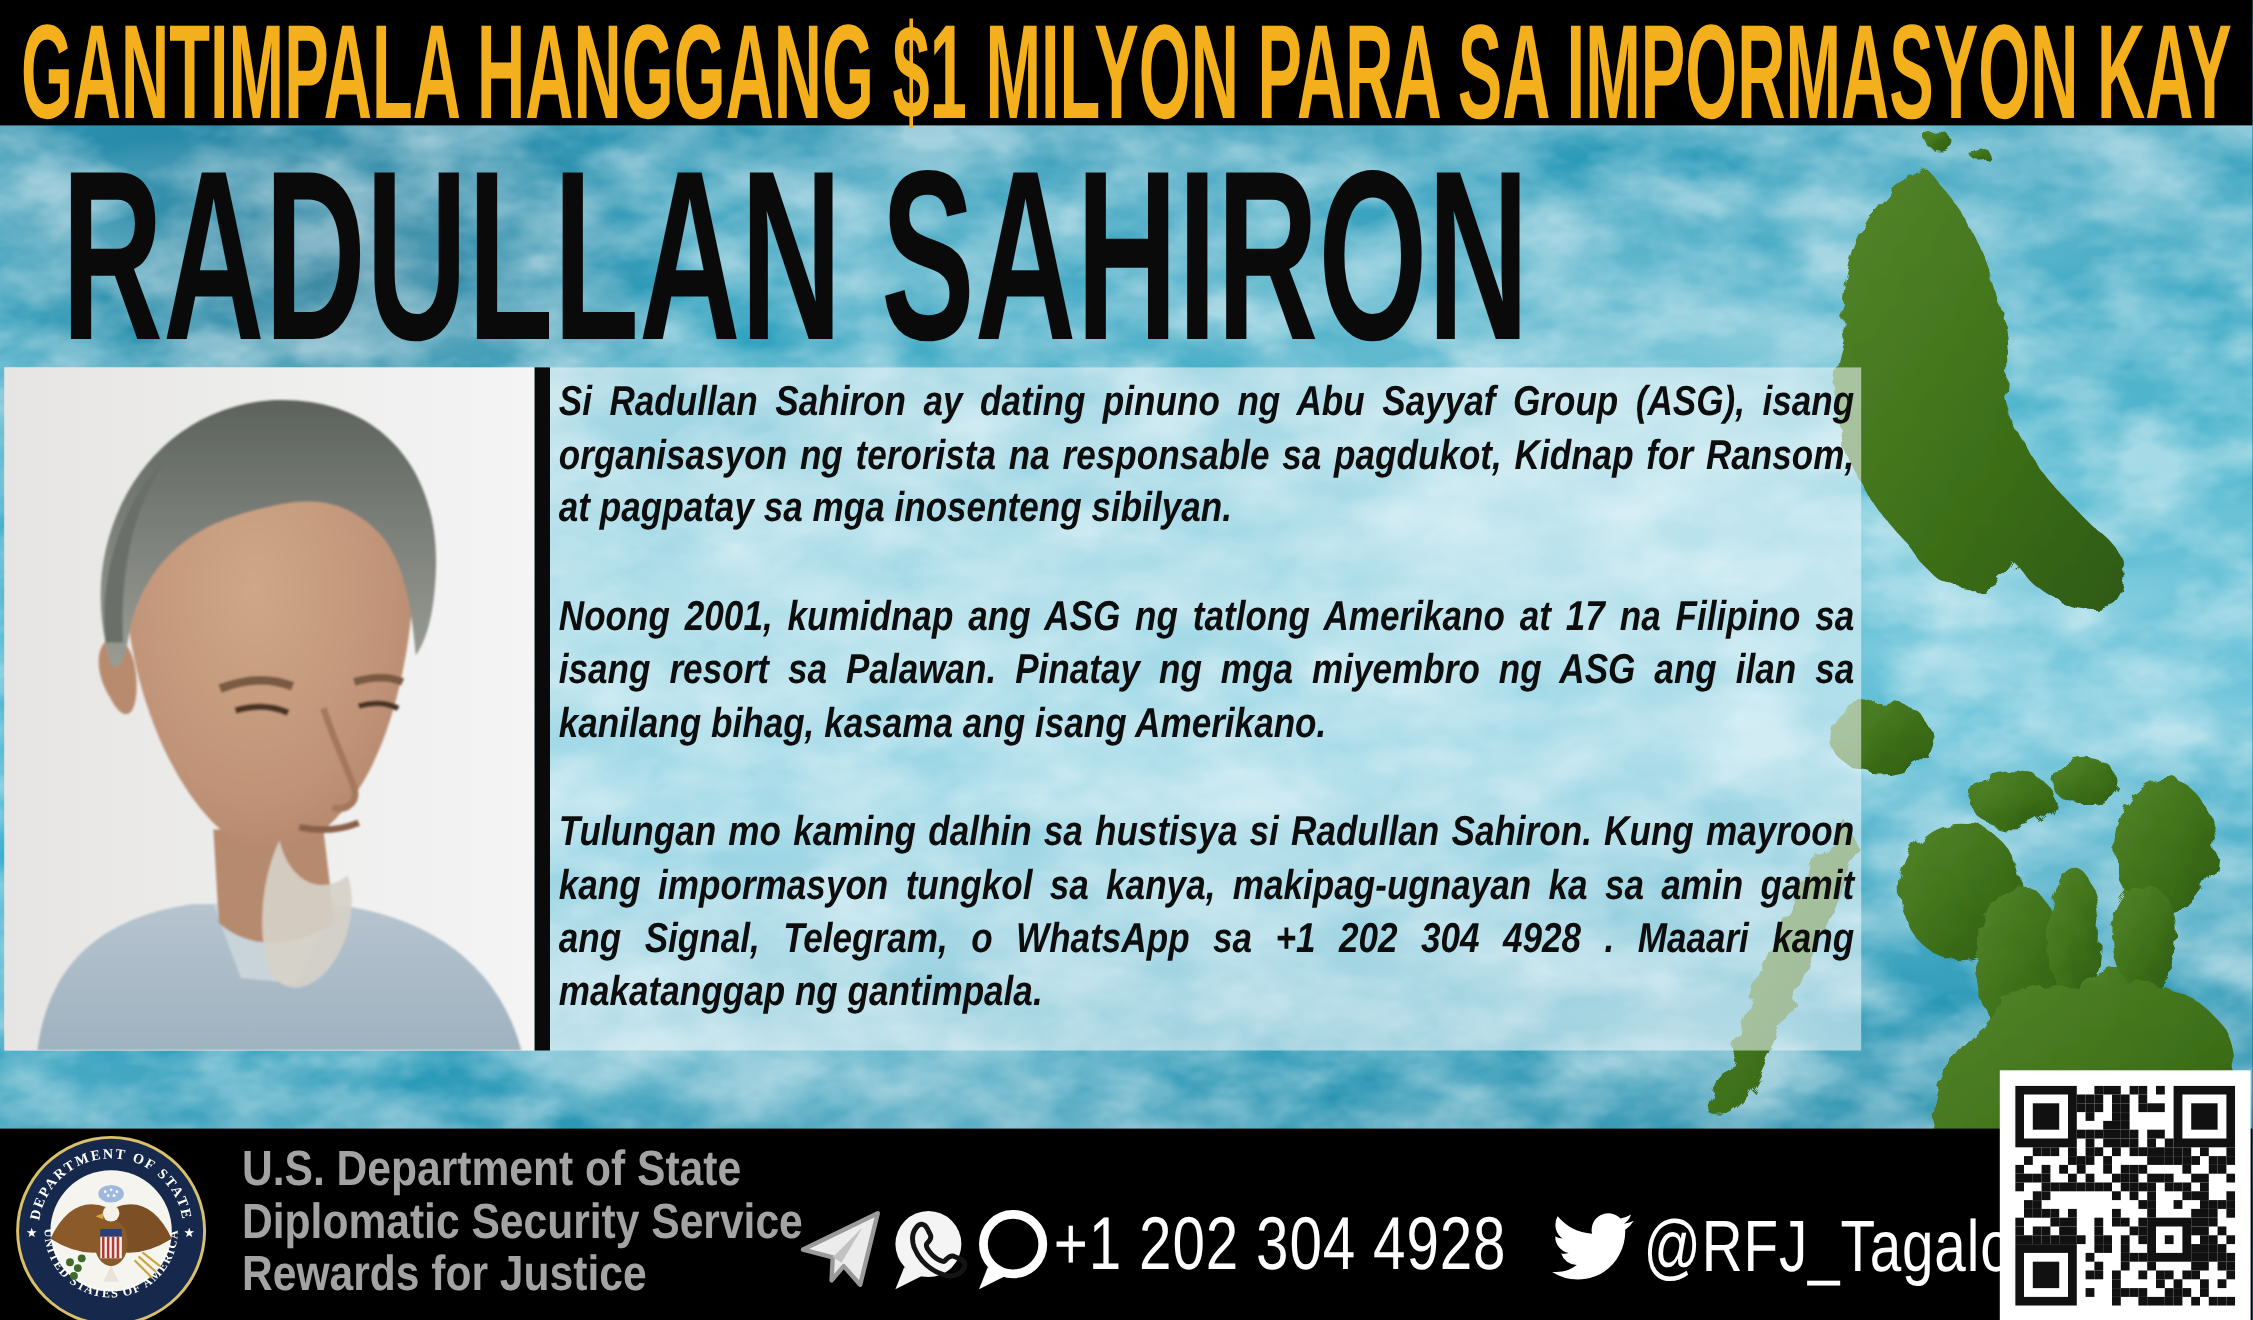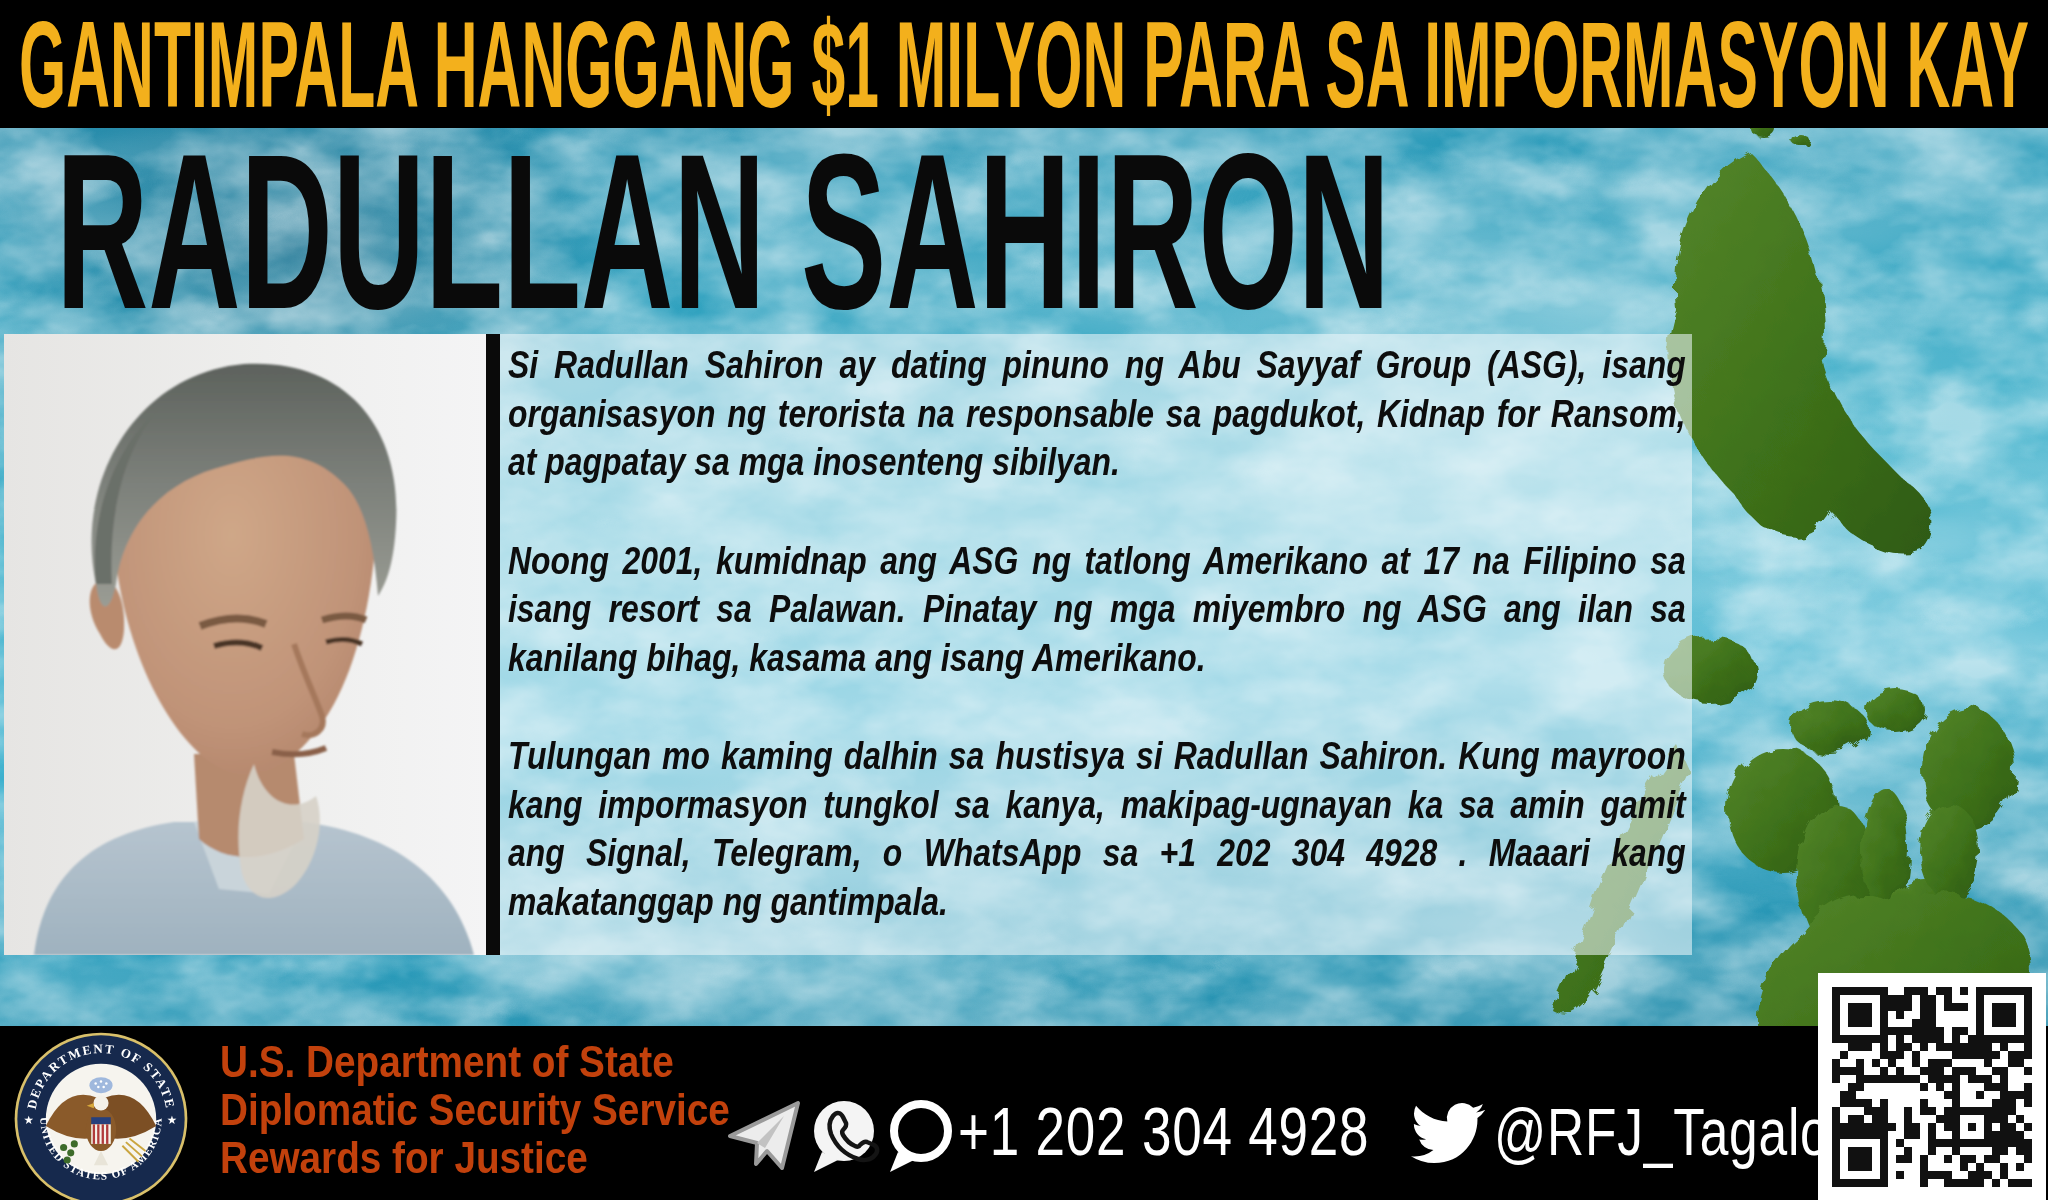--- a/index.html
+++ b/index.html
@@ -8,41 +8,41 @@
   
   .ocean{position:absolute;inset:0;
     background:
       radial-gradient(620px 420px at 1520px 430px, rgba(255,255,255,.38), rgba(255,255,255,0) 70%),
       radial-gradient(520px 380px at 1950px 640px, rgba(255,255,255,.30), rgba(255,255,255,0) 70%),
       radial-gradient(700px 300px at 700px 980px,  rgba(255,255,255,.16), rgba(255,255,255,0) 70%),
       radial-gradient(480px 260px at 300px 250px,  rgba(0,40,70,.35),     rgba(0,40,70,0) 70%),
       linear-gradient(176deg,#0d7396 0%,#1b93b4 18%,#25a6c4 42%,#1da4c6 58%,#0f86a8 82%,#0a6d8f 100%);}
   .foam-svg{position:absolute;inset:0;}
   
-  .banner{position:absolute;left:0;top:0;width:2048px;height:128px;background:#000;}
+  .banner{position:absolute;left:0;top:0;width:2048px;height:114px;background:#000;}
   
   .headline-svg{position:absolute;left:0;top:118px;width:2048px;height:212px;}
   
   .photo{position:absolute;left:4px;top:334px;width:482px;height:621px;background:#f0efed;}
   .photo svg{display:block;width:100%;height:100%;}
   .divider{position:absolute;left:486px;top:334px;width:14px;height:621px;background:#0a0a0a;}
   
   .panel{position:absolute;left:500px;top:334px;width:1192px;height:621px;
          background:rgba(236,247,249,.58);}
   .body-text{position:absolute;left:508px;top:336px;width:1178px;font-style:italic;}
   .narrow{transform:scaleX(.84);transform-origin:0 0;width:1402px;}
   .narrow p{margin:0 0 50px 0;font-size:38px;line-height:48.5px;font-weight:700;
             color:#0d0d0d;text-align:justify;}
   .narrow p:first-child{margin-top:5px;}
   
   .map-svg{position:absolute;left:1500px;top:110px;width:548px;height:1090px;}
   
   .footer{position:absolute;left:0;top:1026px;width:2048px;height:174px;background:#000;}
   .seal{position:absolute;left:12px;top:4px;width:178px;height:178px;}
-  .agency{position:absolute;left:220px;top:12px;color:#c2410c;font-weight:700;}
+  .agency{position:absolute;left:220px;top:12px;color:#a3a3a3;font-weight:700;}
   .agency .nrw{transform:scaleX(.86);transform-origin:0 0;width:620px;}
   .agency div{font-size:45px;line-height:48px;white-space:nowrap;}
   .icon{position:absolute;}
   .phone,.handle{position:absolute;color:#fff;font-weight:400;white-space:nowrap;
                  transform:scaleX(.78);transform-origin:0 50%;letter-spacing:1px;}
   .phone{left:958px;top:66px;font-size:68px;}
   .handle{left:1494px;top:68px;font-size:66px;}
   .qr{position:absolute;left:1818px;top:-53px;width:228px;height:253px;background:#fff;
       display:flex;align-items:flex-start;justify-content:center;padding-top:14px;box-sizing:border-box;}
 </style>

